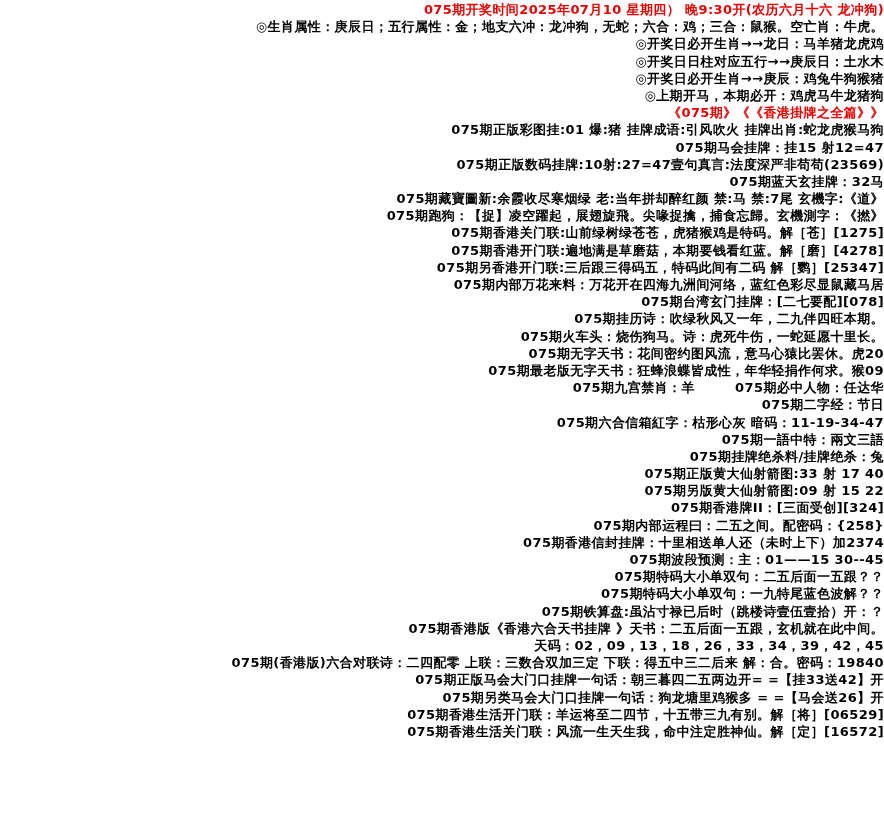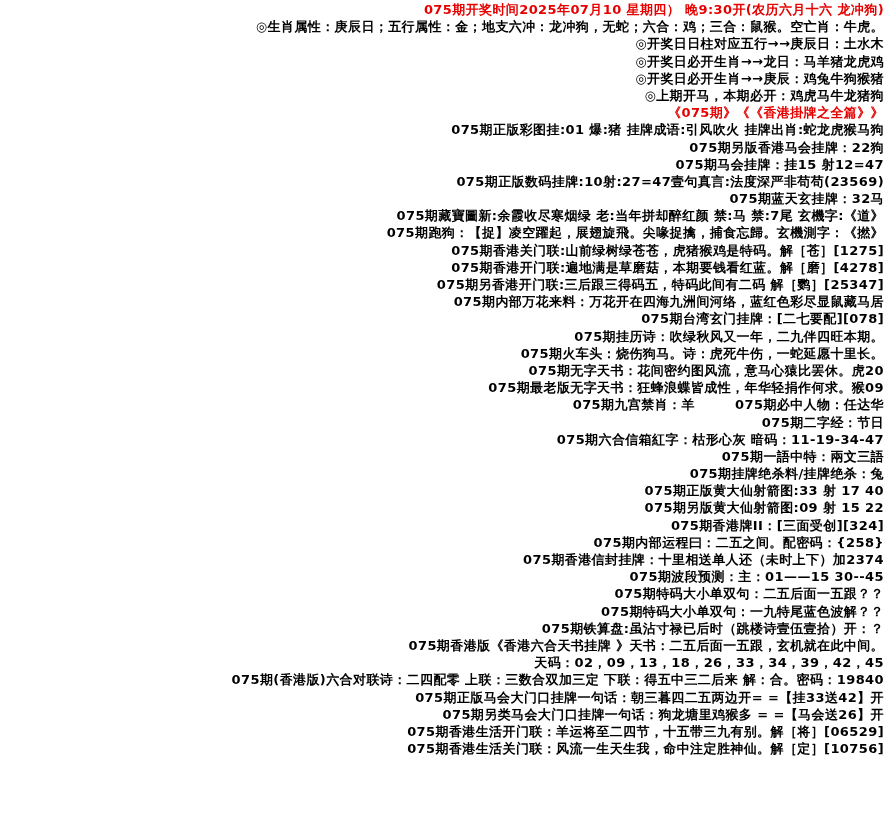--- a/index.html
+++ b/index.html
@@ -31,27 +31,26 @@
     color: #e60000;
   }
 </style>
 </head>
 <body>
 
 <div class="doc" id="doc">
 
 <div class="line red">075期开奖时间2025年07月10 星期四） 晚9:30开(农历六月十六 龙冲狗)</div>
     <div class="line">◎生肖属性：庚辰日；五行属性：金；地支六冲：龙冲狗，无蛇；六合：鸡；三合：鼠猴。空亡肖：牛虎。</div>
+    <div class="line">◎开奖日必开生肖→→龙日：马羊猪龙虎鸡</div>
     <div class="line">◎开奖日日柱对应五行→→庚辰日：土水木</div>
-    <div class="line">◎开奖日必开生肖→→龙日：马羊猪龙虎鸡</div>
     <div class="line">◎开奖日必开生肖→→庚辰：鸡兔牛狗猴猪</div>
     <div class="line">◎上期开马，本期必开：鸡虎马牛龙猪狗</div>
     <div class="line red">《075期》《《香港掛牌之全篇》》</div>
     <div class="line">075期正版彩图挂:01 爆:猪 挂牌成语:引风吹火 挂牌出肖:蛇龙虎猴马狗</div>
-    <div class="line">075期另版香港马会挂牌：22狗</div>
     <div class="line">075期马会挂牌：挂15 射12=47</div>
     <div class="line">075期正版数码挂牌:10射:27=47壹句真言:法度深严非苟苟(23569)</div>
     <div class="line">075期蓝天玄挂牌：32马</div>
     <div class="line">075期藏寶圖新:余霞收尽寒烟绿 老:当年拼却醉红颜 禁:马 禁:7尾 玄機字:《道》</div>
     <div class="line">075期跑狗：【捉】凌空躍起，展翅旋飛。尖喙捉擒，捕食忘歸。玄機測字：《撚》</div>
     <div class="line">075期香港关门联:山前绿树绿苍苍，虎猪猴鸡是特码。解［苍］[1275]</div>
     <div class="line">075期香港开门联:遍地满是草磨菇，本期要钱看红蓝。解［磨］[4278]</div>
     <div class="line">075期另香港开门联:三后跟三得码五，特码此间有二码 解［鹦］[25347]</div>
     <div class="line">075期内部万花来料：万花开在四海九洲间河络，蓝红色彩尽显鼠藏马居</div>
     <div class="line">075期台湾玄门挂牌：[二七要配][078]</div>
@@ -72,14 +71,14 @@
     <div class="line">075期波段预测：主：01——15 30--45</div>
     <div class="line">075期特码大小单双句：二五后面一五跟？？</div>
     <div class="line">075期特码大小单双句：一九特尾蓝色波解？？</div>
     <div class="line">075期铁算盘:虽沾寸禄已后时（跳楼诗壹伍壹拾）开：？</div>
     <div class="line">075期香港版《香港六合天书挂牌 》天书：二五后面一五跟，玄机就在此中间。</div>
     <div class="line">天码：02，09，13，18，26，33，34，39，42，45</div>
     <div class="line">075期(香港版)六合对联诗：二四配零 上联：三数合双加三定 下联：得五中三二后来 解：合。密码：19840</div>
     <div class="line">075期正版马会大门口挂牌一句话：朝三暮四二五两边开= =【挂33送42】开</div>
     <div class="line">075期另类马会大门口挂牌一句话：狗龙塘里鸡猴多 = =【马会送26】开</div>
     <div class="line">075期香港生活开门联：羊运将至二四节，十五带三九有别。解［将］[06529]</div>
-    <div class="line">075期香港生活关门联：风流一生天生我，命中注定胜神仙。解［定］[10756]</div>
+    <div class="line">075期香港生活关门联：风流一生天生我，命中注定胜神仙。解［定］[16572]</div>
   </div>
 
 </body></html>

